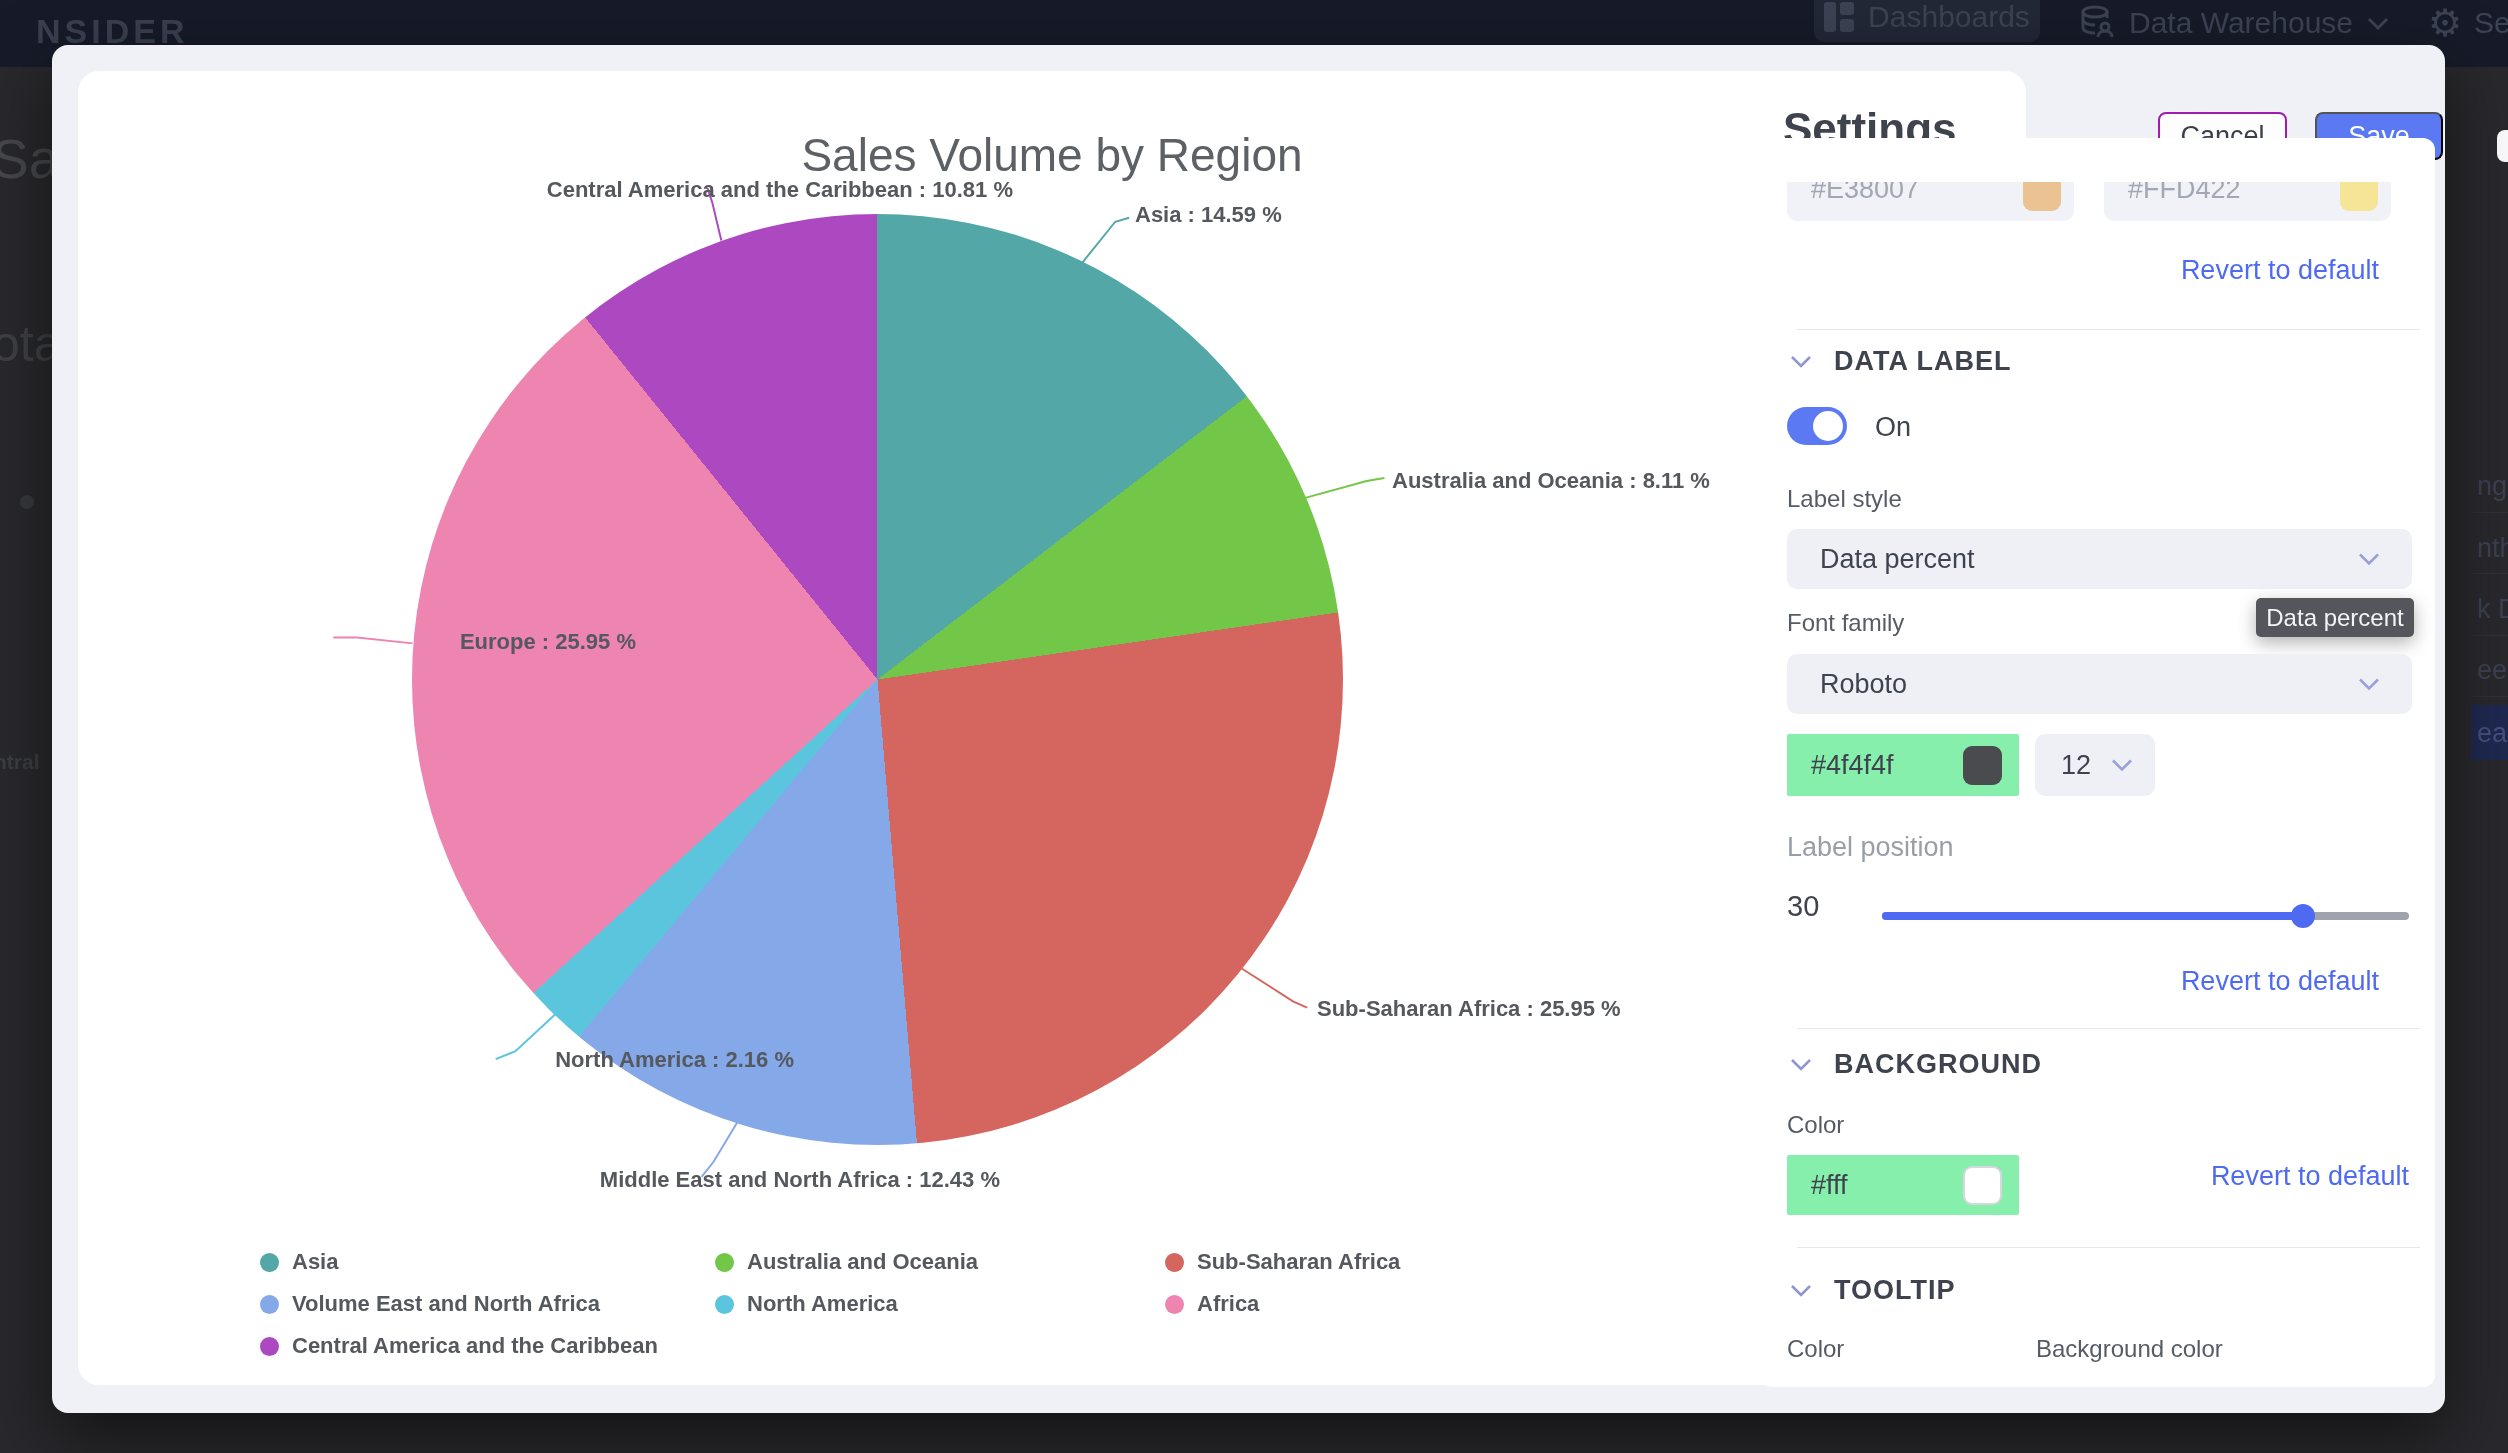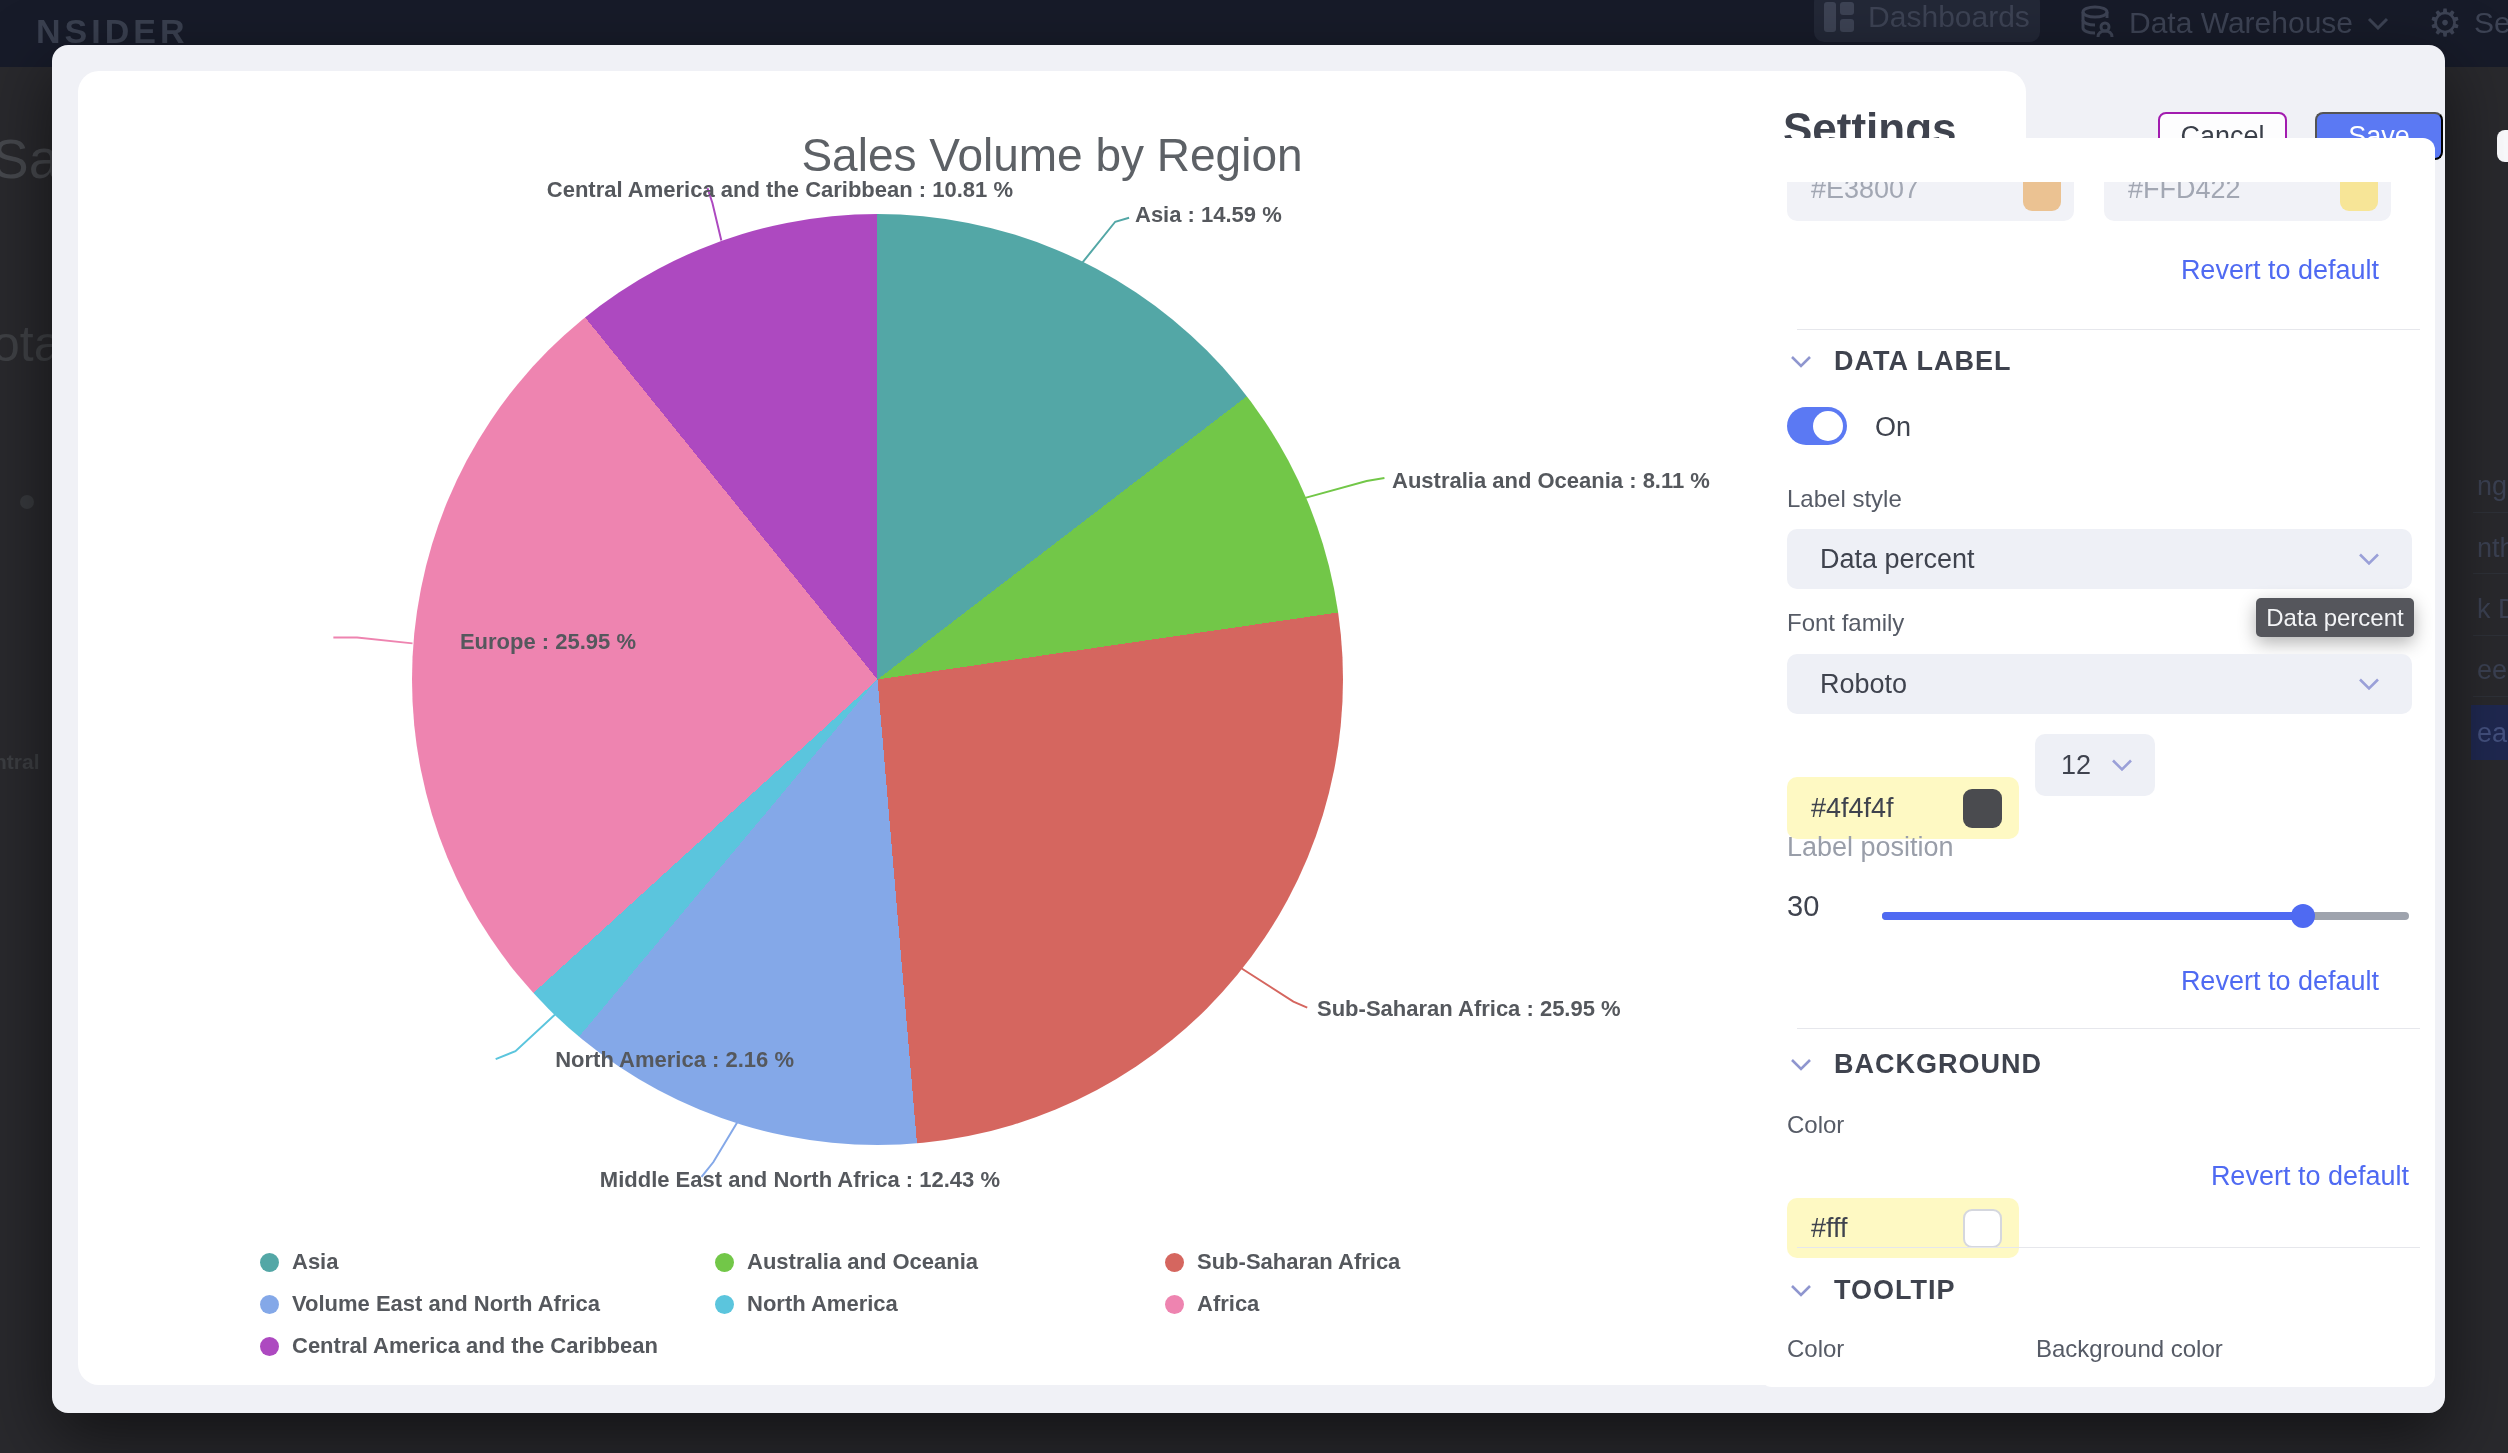--- a/index.html
+++ b/index.html
@@ -54,21 +54,21 @@
   .sdivider { position:absolute; left:37px; right:15px; height:1px; background:#e6e7ec; }
   .sec-head { position:absolute; display:flex; align-items:center; gap:22px; }
   .sec-head .txt { font-size:27px; font-weight:bold; letter-spacing:1px; color:#3f434e; }
   .chev { width:22px; height:13px; display:inline-block; }
   .toggle { position:absolute; left:27px; top:269px; width:60px; height:38px; border-radius:19px; background:#5b79f3; cursor:pointer; }
   .toggle .knob { position:absolute; right:4px; top:4px; width:30px; height:30px; border-radius:50%; background:#fff; }
   .flabel { position:absolute; font-size:24px; color:#565b66; }
   .select { position:absolute; background:#eef0f6; border-radius:10px; cursor:pointer; }
   .select .val { position:absolute; left:33px; top:50%; transform:translateY(-50%); font-size:27px; color:#3f434e; }
   .select .chev { position:absolute; right:32px; top:50%; transform:translateY(-50%); }
-  .colorinput { position:absolute; background:#fef9c3; border-radius:10px;margin-top:43px; }
+  .colorinput { position:absolute; background:#86efac; border-radius:2px; }
   .colorinput .val { position:absolute; left:24px; top:50%; transform:translateY(-50%); font-size:27px; color:#3f434e; }
   .colorinput .swatch { position:absolute; left:176px; top:12px; width:39px; height:39px; border-radius:9px; }
   .tooltip { position:absolute; left:496px; top:460px; width:158px; height:39px; background:#55565c; border-radius:5px; color:#f3f4f6; font-size:24px; font-weight:500; display:flex; align-items:center; justify-content:center; box-shadow:0 6px 18px rgba(0,0,0,.3); }
   .slider-val { position:absolute; left:27px; top:752px; font-size:29px; color:#3f434e; }
   .slider { position:absolute; left:122px; top:766px; width:527px; height:24px; }
   .slider .track { position:absolute; left:0; right:0; top:8px; height:8px; border-radius:4px; background:#9ea3ad; }
   .slider .fill { position:absolute; left:0; top:8px; height:8px; border-radius:4px; background:#4f6af2; }
   .slider .thumb { position:absolute; top:0; width:24px; height:24px; border-radius:50%; background:#4f6af2; cursor:pointer; }
   .db-ico { width:36px; height:36px; }
 </style>

